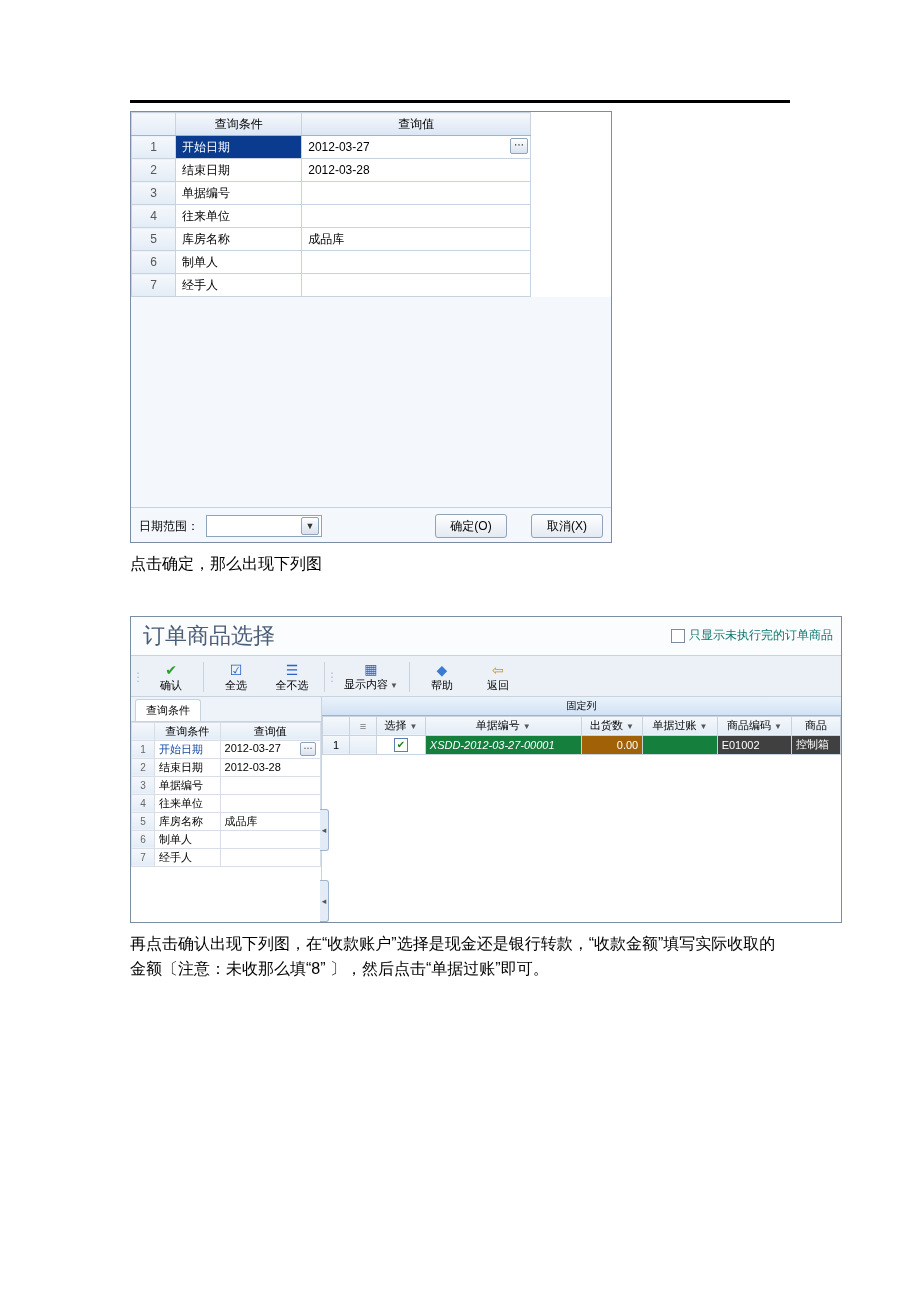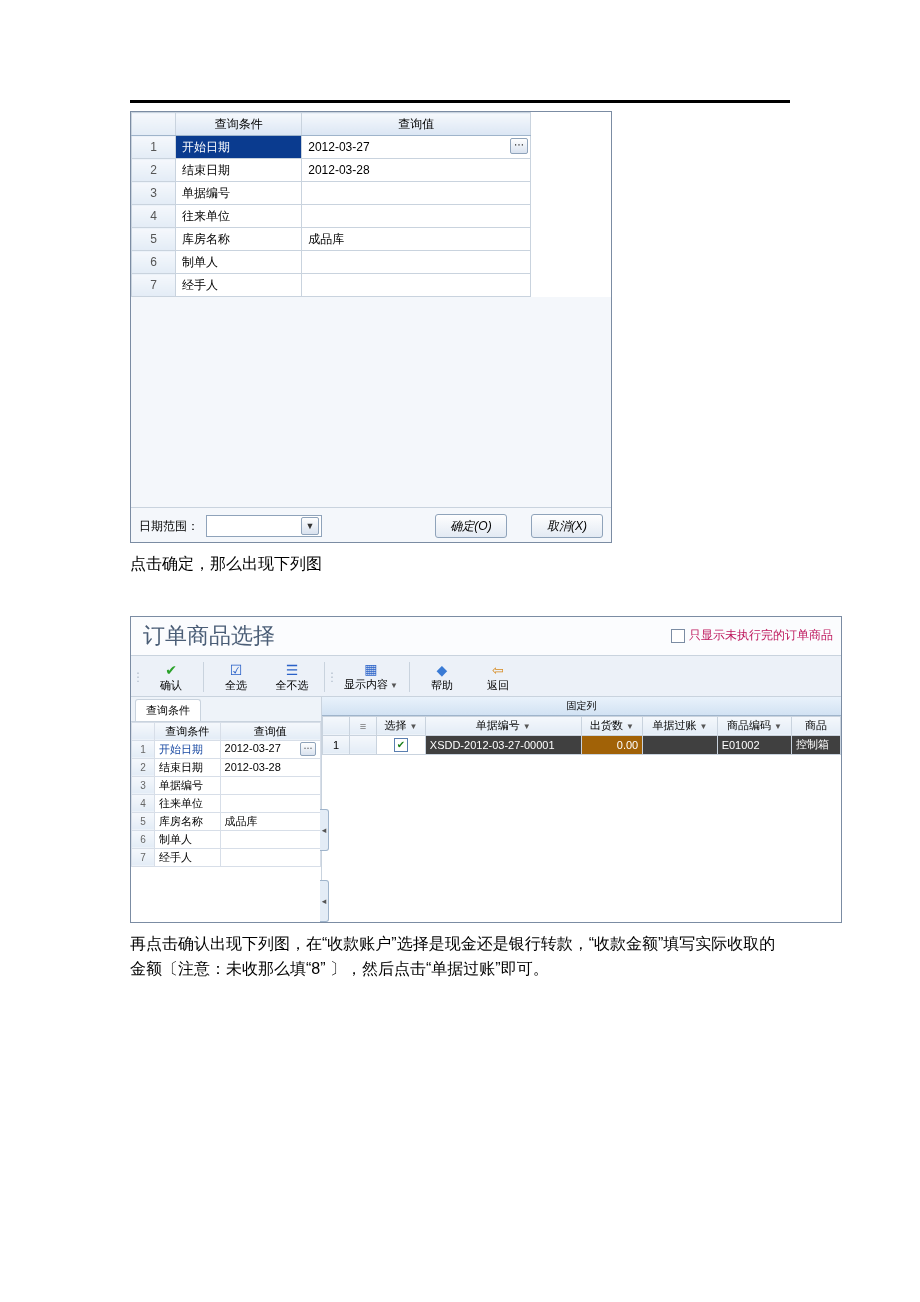--- a/index.html
+++ b/index.html
@@ -106,21 +106,20 @@
   .winbtn {
     min-width: 72px;
     height: 24px;
     background: linear-gradient(#fefefe, #e3eaf3);
     border: 1px solid #8fa3ba;
     border-radius: 3px;
     cursor: pointer;
     font-family: inherit;
     font-size: 12px;
     padding: 0 0;
-    font-style: italic;
   }
   .dlg1-note {
     margin-top: 6px;
     display: flex;
     align-items: center;
     gap: 6px;
   }
   .chk {
     width: 12px;
     height: 12px;
@@ -158,21 +157,21 @@
     font-size: 22px;
     color: #4a5d76;
     padding: 2px 4px;
   }
   .dlg2-right-check {
     margin-left: auto;
     display: flex;
     align-items: center;
     gap: 4px;
     font-family: "SimSun";
-    color: #be185d;
+    color: #0f766e;
   }
   .toolbar {
     display: flex;
     align-items: stretch;
     padding: 2px 4px 0 4px;
     background: #ecf1f8;
     border-bottom: 1px solid #c9d3de;
     gap: 0;
   }
   .grip {
@@ -340,22 +339,23 @@
     color: #555;
     margin-left: 3px;
   }
   .grip-cell {
     width: 18px;
     text-align: center;
     color: #777;
     background: linear-gradient(#f5f8fc, #e3ecf6);
   }
   .cell-sel {
-    background: #404040;
+    background: #15803d;
     color: #fff;
+    font-style: italic;
   }
   .cell-sel2 {
     background: #a16207;
     color: #fff;
     text-align: right;
   }
   .cell-sel3 {
     background: #404040;
     color: #fff;
   }

